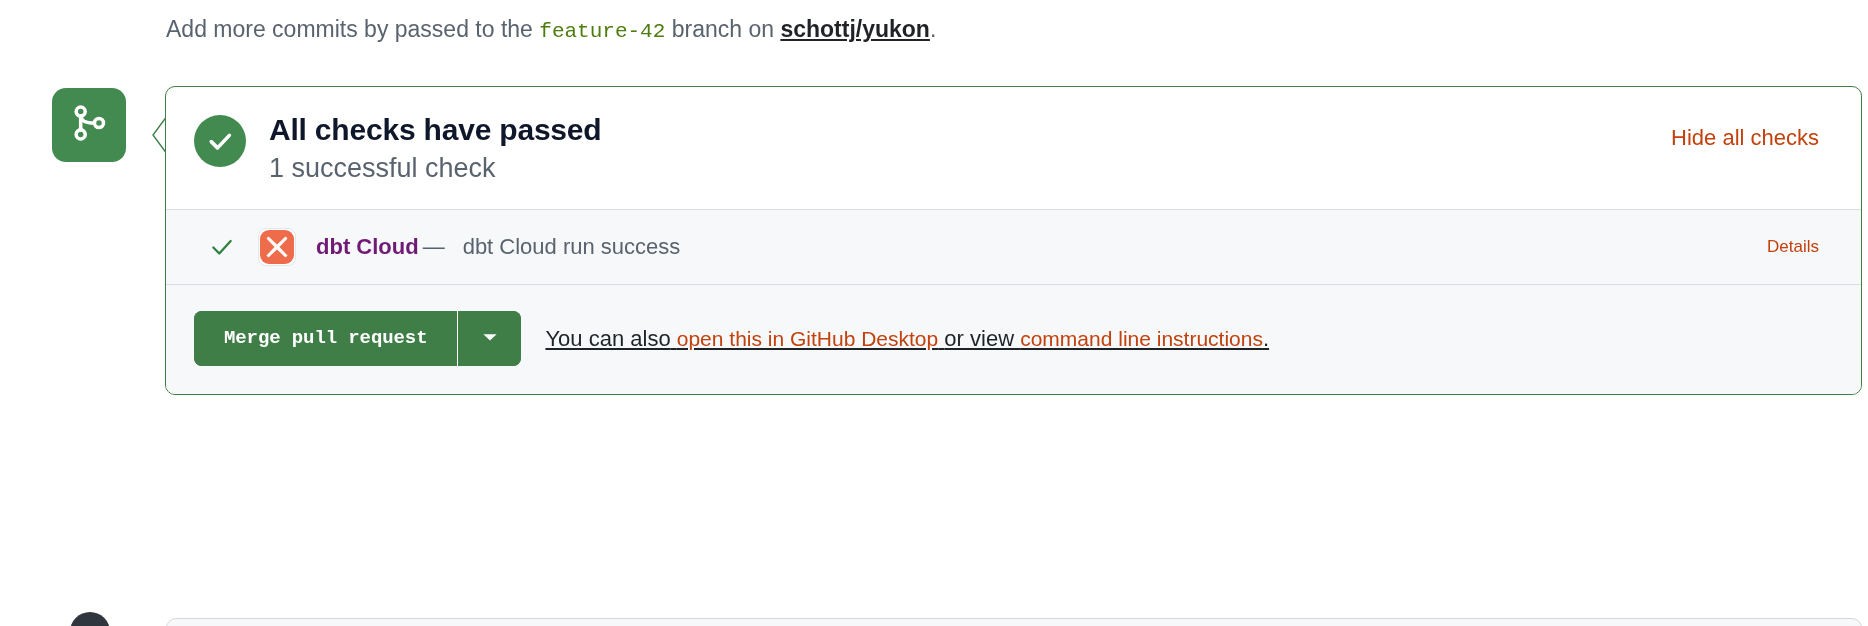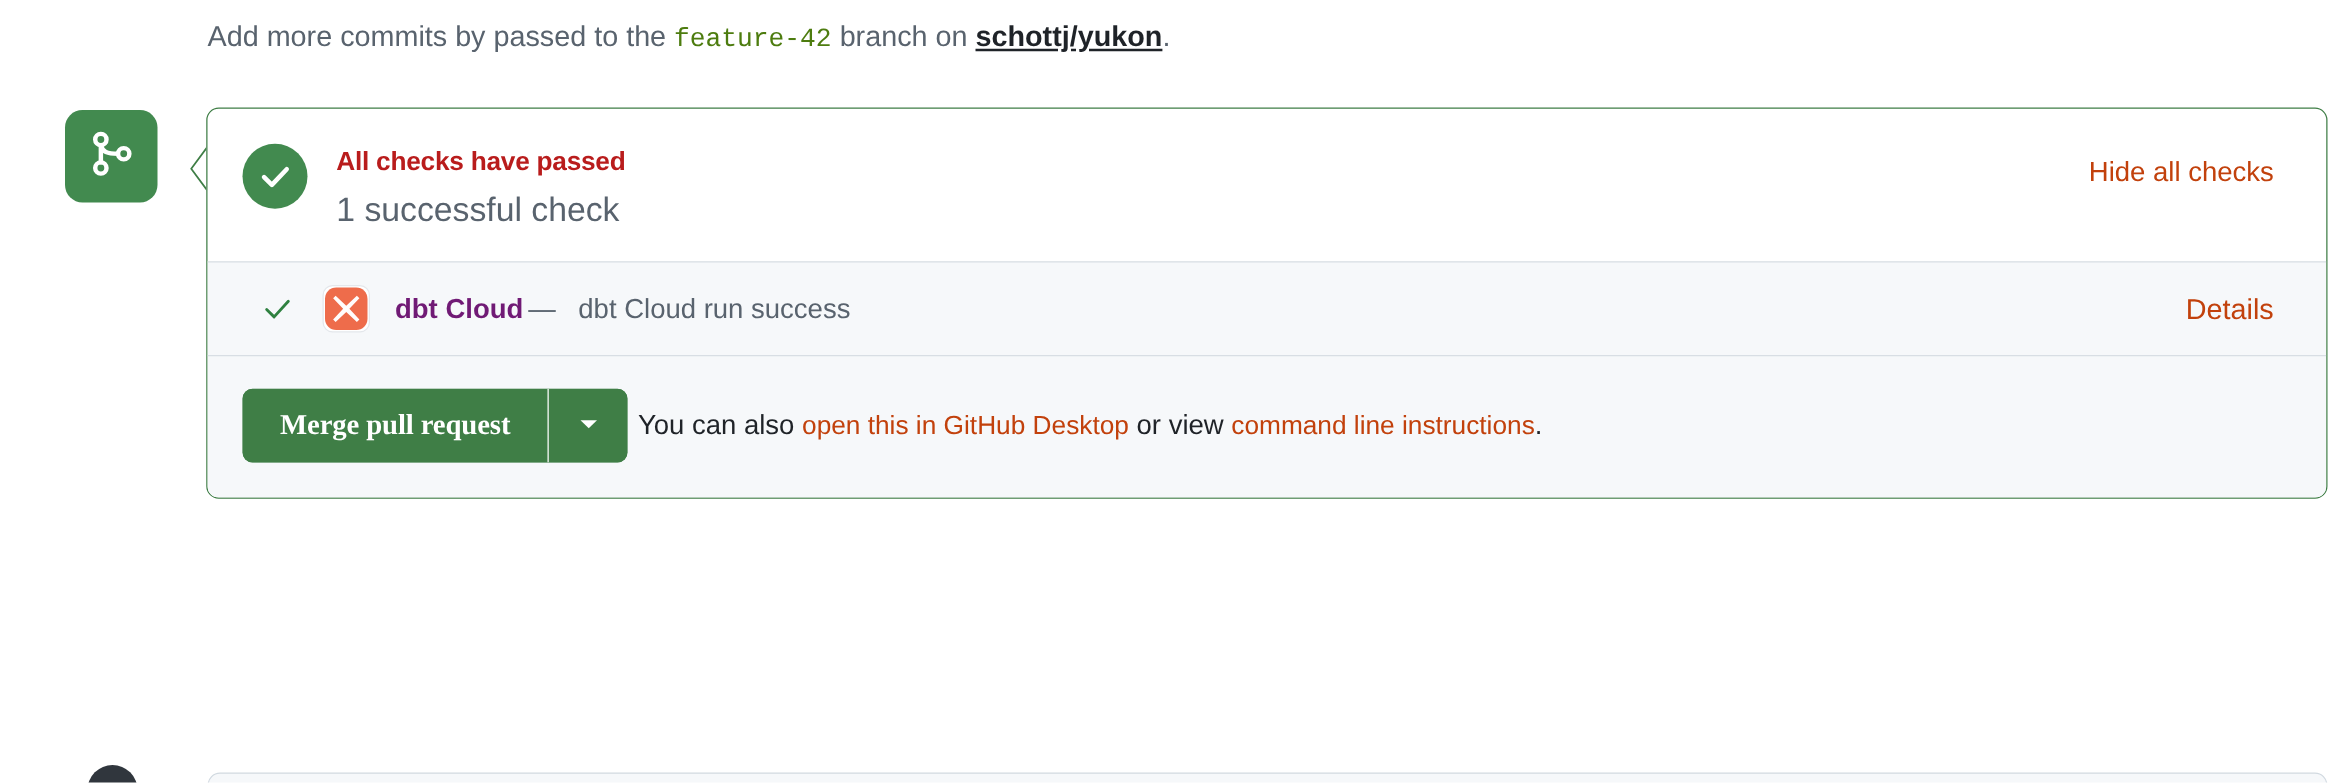--- a/index.html
+++ b/index.html
@@ -102,24 +102,24 @@
     align-items: center;
     justify-content: center;
     margin-top: 2px;
   }
   .status-text {
     margin-left: 23px;
     flex: 1 1 auto;
     min-width: 0;
   }
   .status-title {
-    font-size: 21px;
+    font-size: 30px;
     font-weight: bold;
     line-height: 34px;
-    color: #b91c1c;
+    color: #0f172a;
     letter-spacing: -0.2px;
   }
   .status-sub {
     font-size: 27px;
     line-height: 30px;
     color: #59636e;
     margin-top: 6px;
   }
   .link {
     color: #c2410c;
@@ -177,64 +177,65 @@
     margin: 0 4px;
   }
   .check-desc {
     color: #59636e;
     margin-left: 14px;
   }
   .check-spacer { flex: 1 1 auto; }
   .check-details {
     flex: 0 0 auto;
     margin-right: 18px;
-    font-size: 23px;
+    font-size: 17px;
   }
 
   
   .merge-footer {
     display: flex;
     align-items: center;
     padding: 26px 24px 28px 28px;
   }
   .btn-group {
     display: inline-flex;
     align-items: stretch;
     border-radius: 8px;
     overflow: hidden;
     background: #3f7e46;
     flex: 0 0 auto;
   }
   .btn-merge {
     background: #3f7e46;
     color: #ffffff;
-    font-size: 23px;
+    font-size: 19px;
     font-weight: bold;
     border: none;
     padding: 16px 30px 17px 30px;
     cursor: pointer;
-    font-family: Liberation Serif, serif;
+    font-family: Liberation Mono, monospace;
     letter-spacing: -0.1px;
   }
   .btn-caret {
     background: #3f7e46;
     border: none;
     border-left: 1px solid #ffffff;
     width: 64px;
     display: flex;
     align-items: center;
     justify-content: center;
     cursor: pointer;
   }
   .footer-note {
-    margin-left: 8px;
+    margin-left: 24px;
     font-size: 22px;
     line-height: 30px;
     color: #1f2328;
     white-space: nowrap;
+    text-decoration: underline;
   }
 
   
   .next-avatar {
     position: absolute;
     left: 70px;
     top: 612px;
     width: 40px;
     height: 40px;
     border-radius: 50%;

